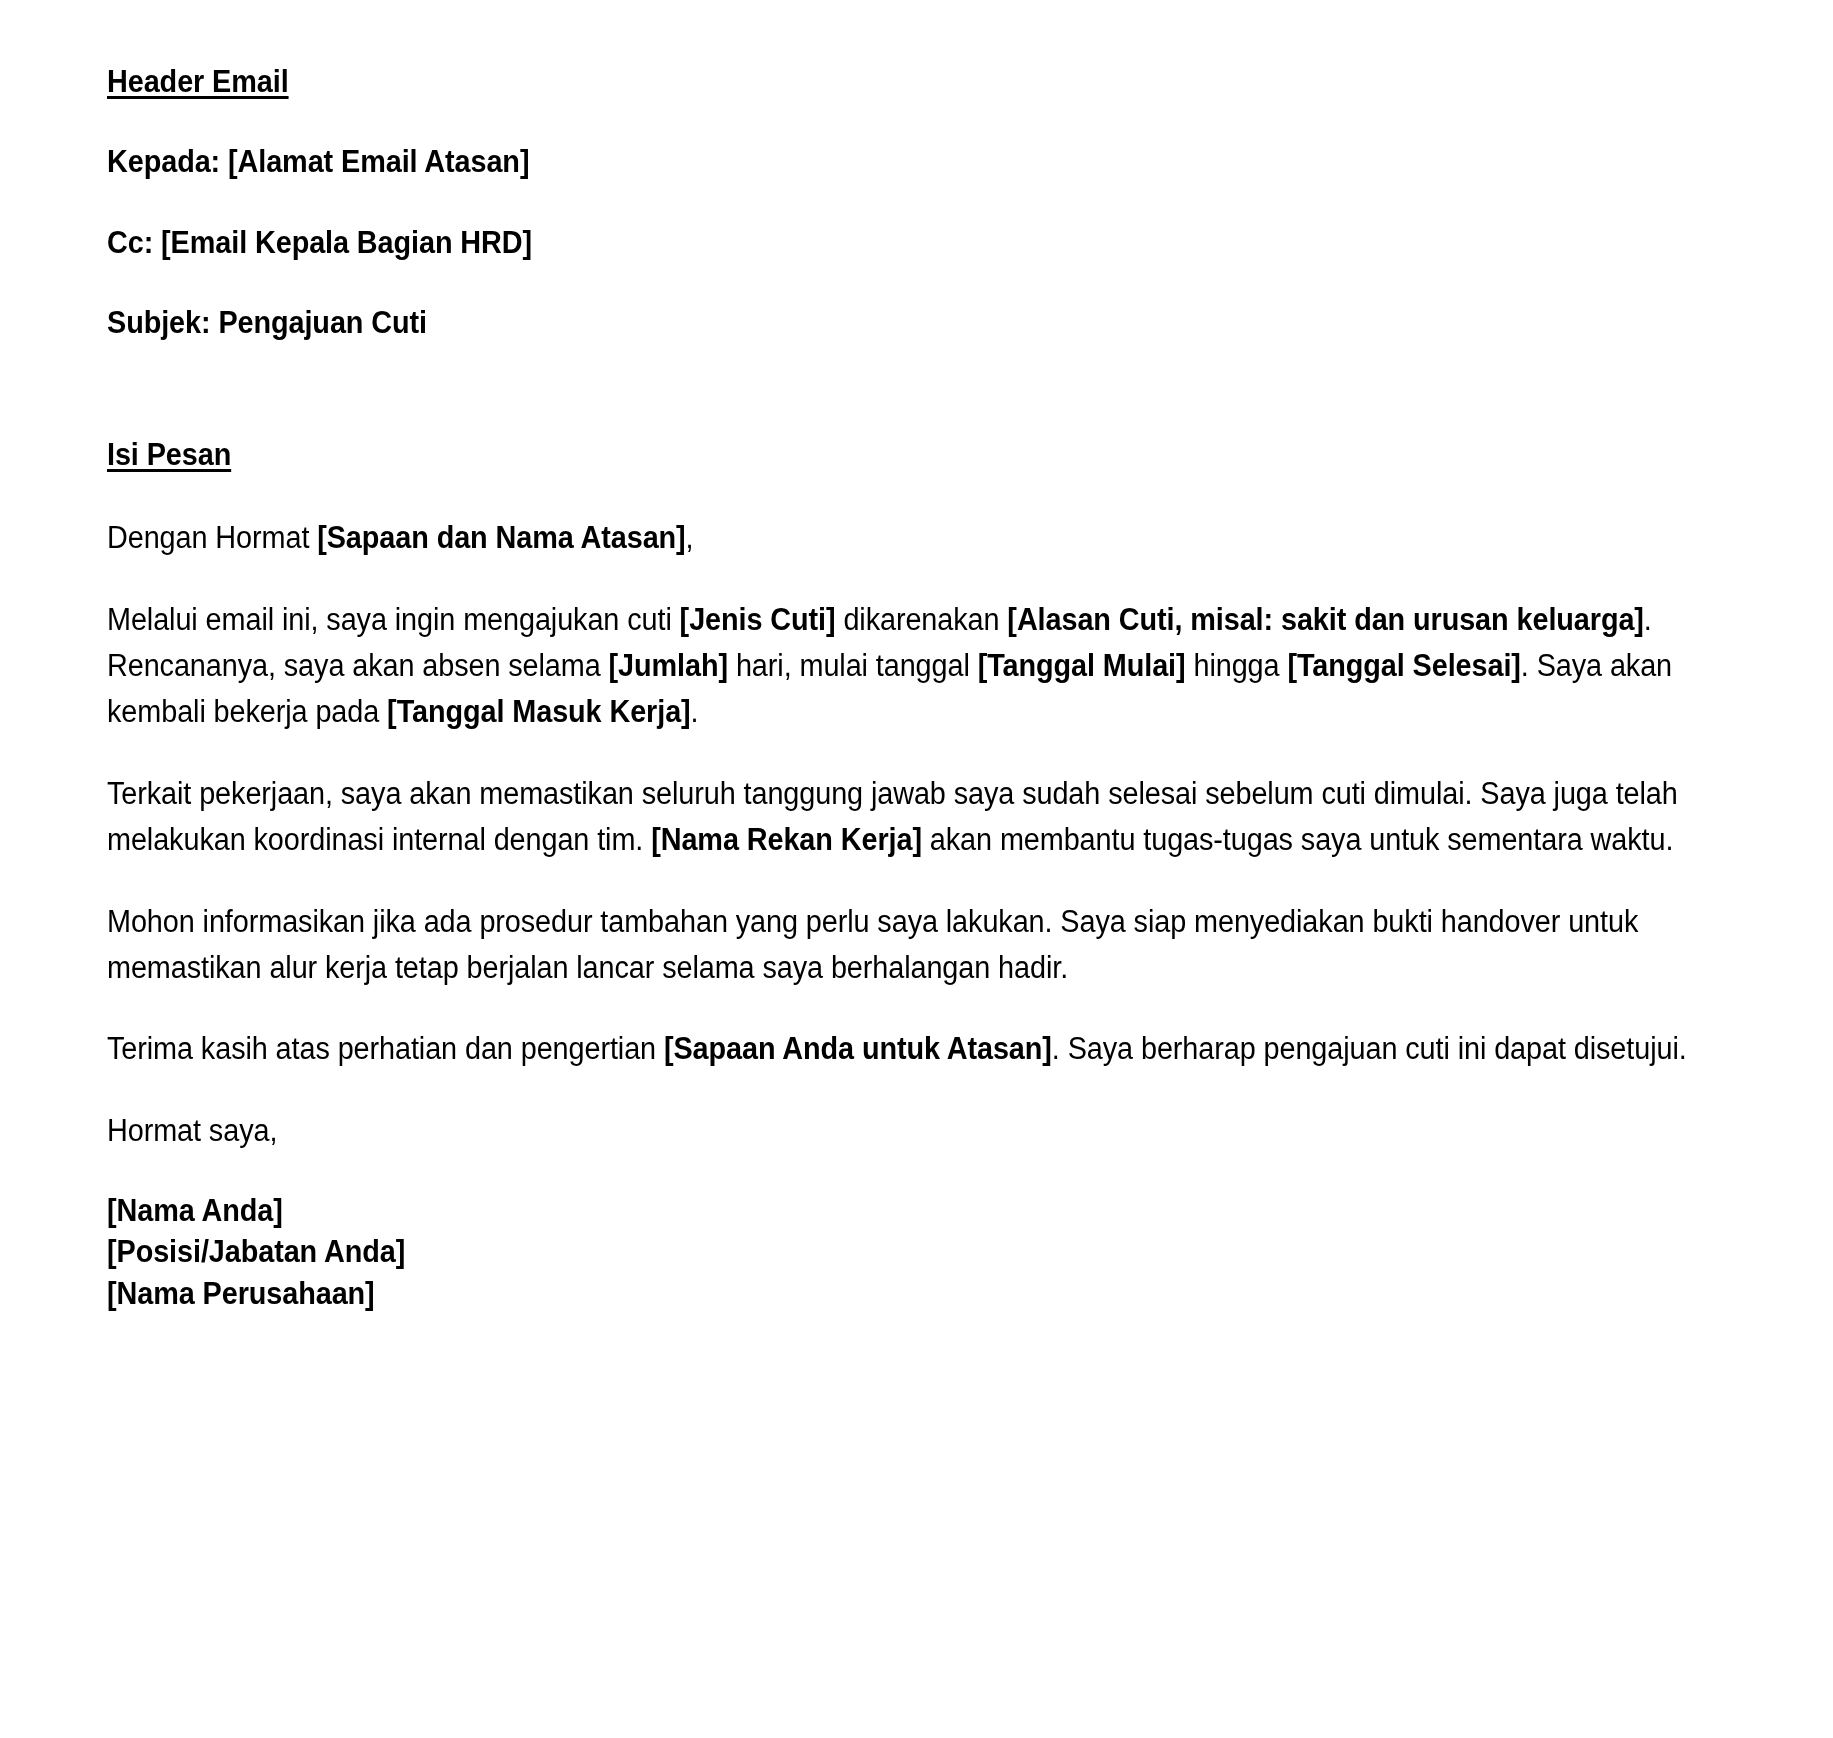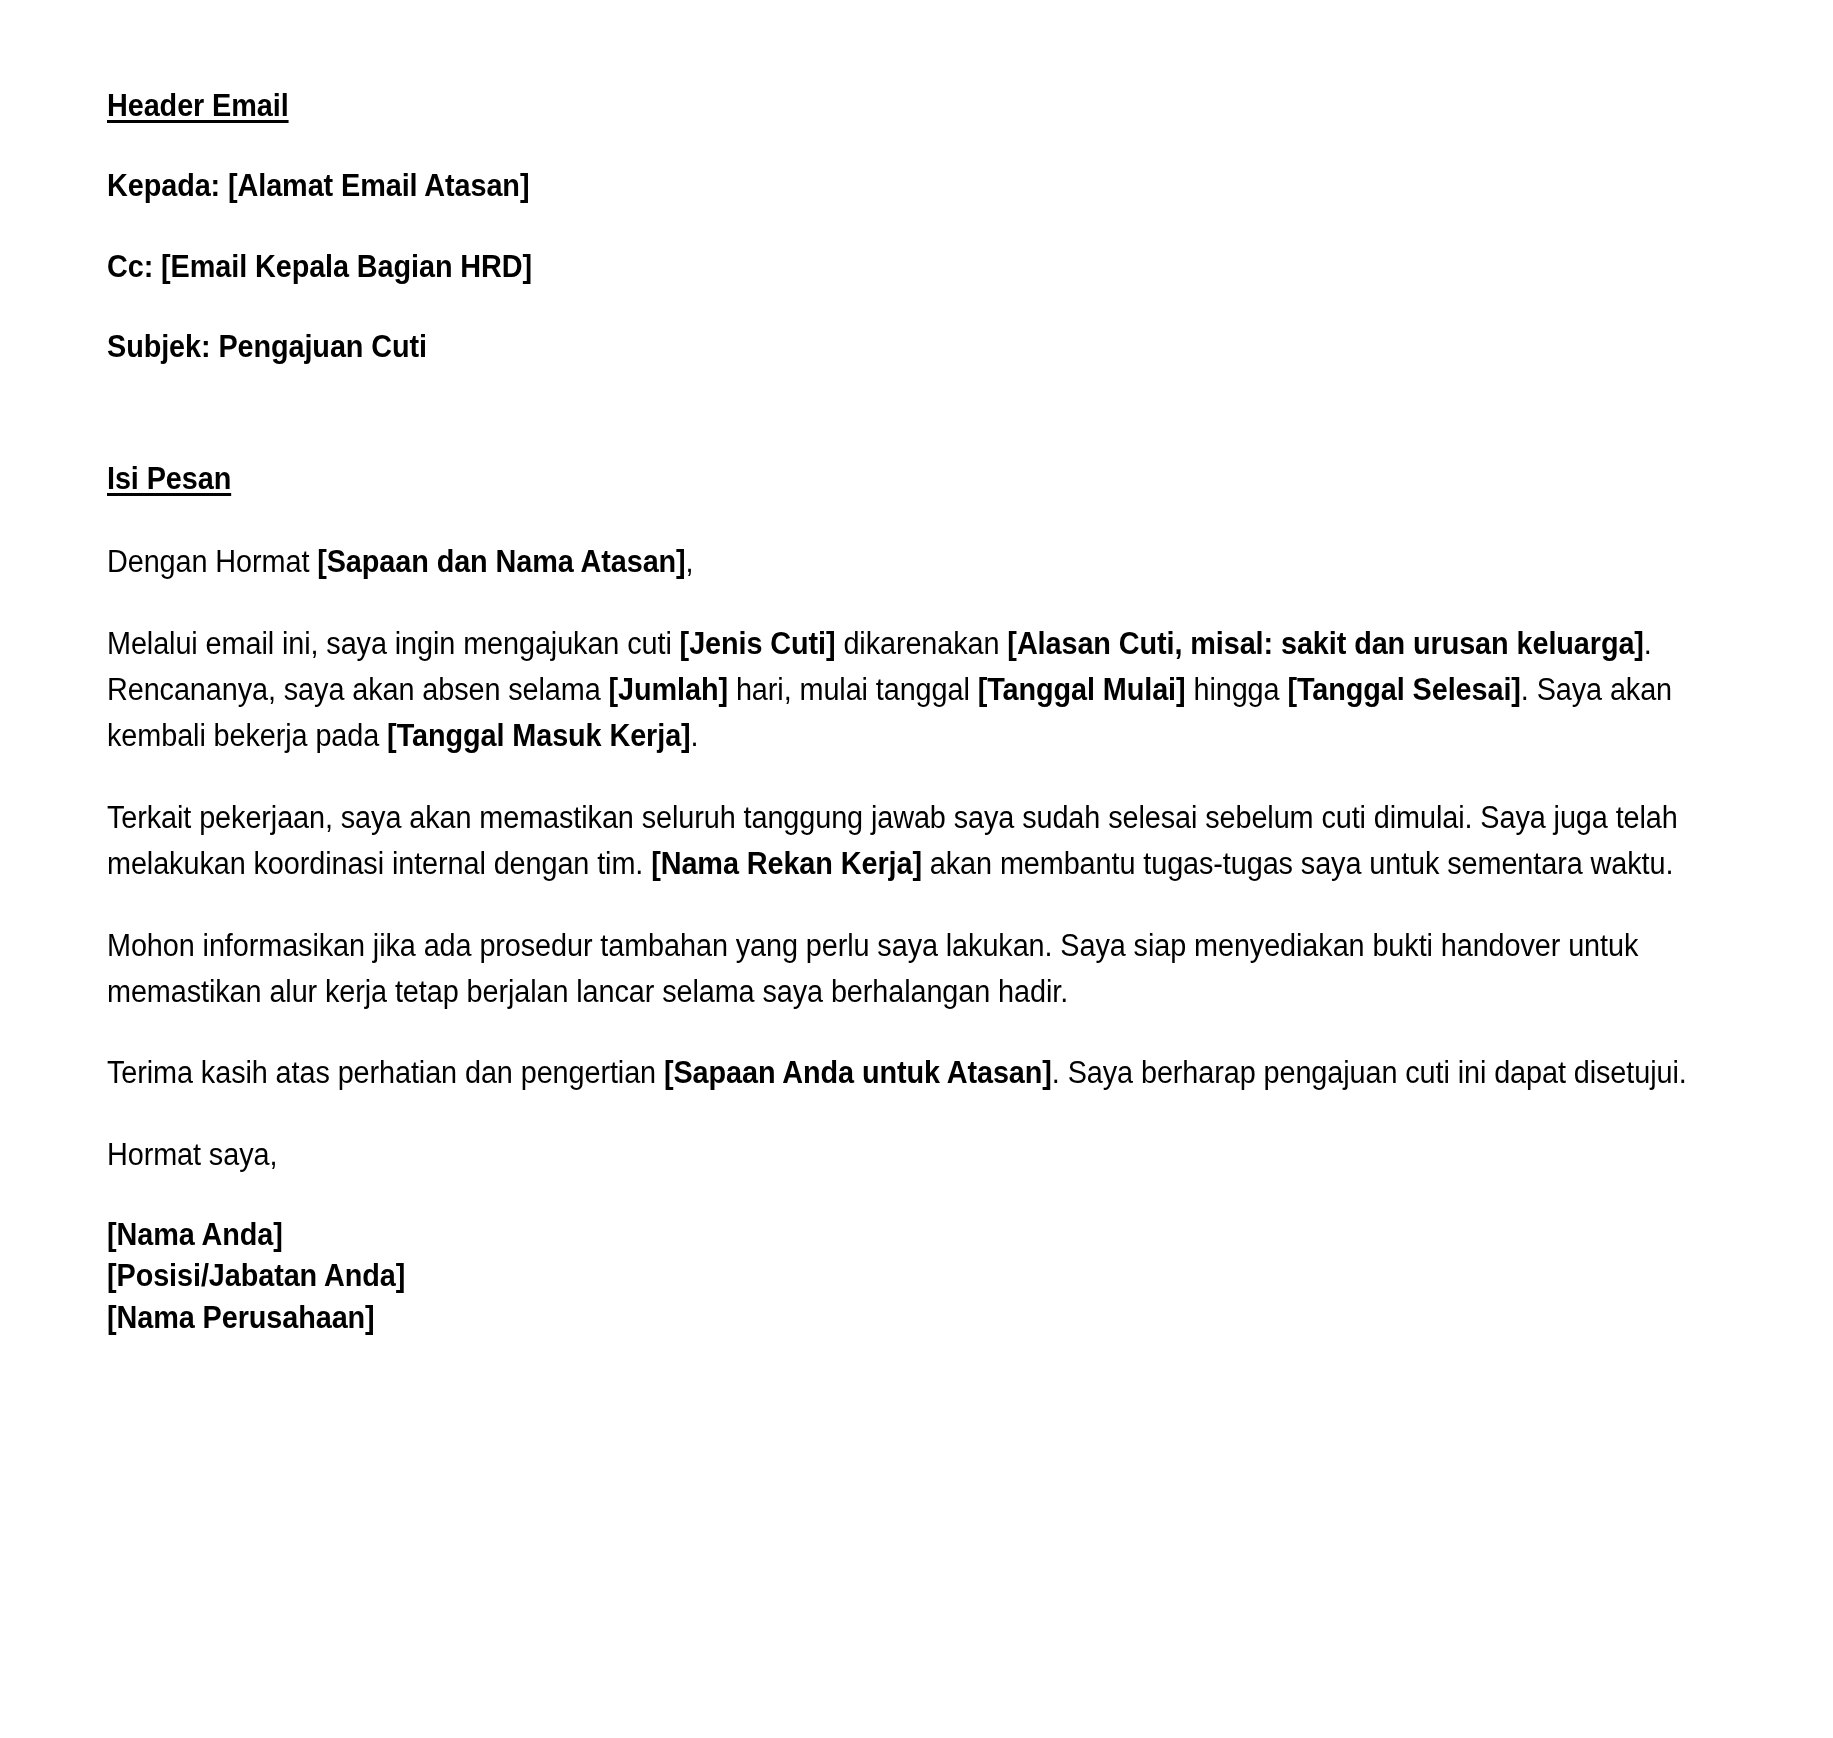--- a/index.html
+++ b/index.html
@@ -13,21 +13,21 @@
     font-family: "Liberation Sans", "DejaVu Sans", sans-serif;
     color: #000000;
     -webkit-font-smoothing: antialiased;
   }
   .page {
     position: relative;
     width: 1833px;
     height: 1738px;
     background: #ffffff;
     box-sizing: border-box;
-    padding: 86px 140px 0 107px;
+    padding: 62px 140px 0 107px;
   }
   .doc {
     width: 1586px;
   }
   
   .section-heading {
     font-weight: 700;
     font-size: 31px;
     line-height: 1.30;
     letter-spacing: -0.1px;

